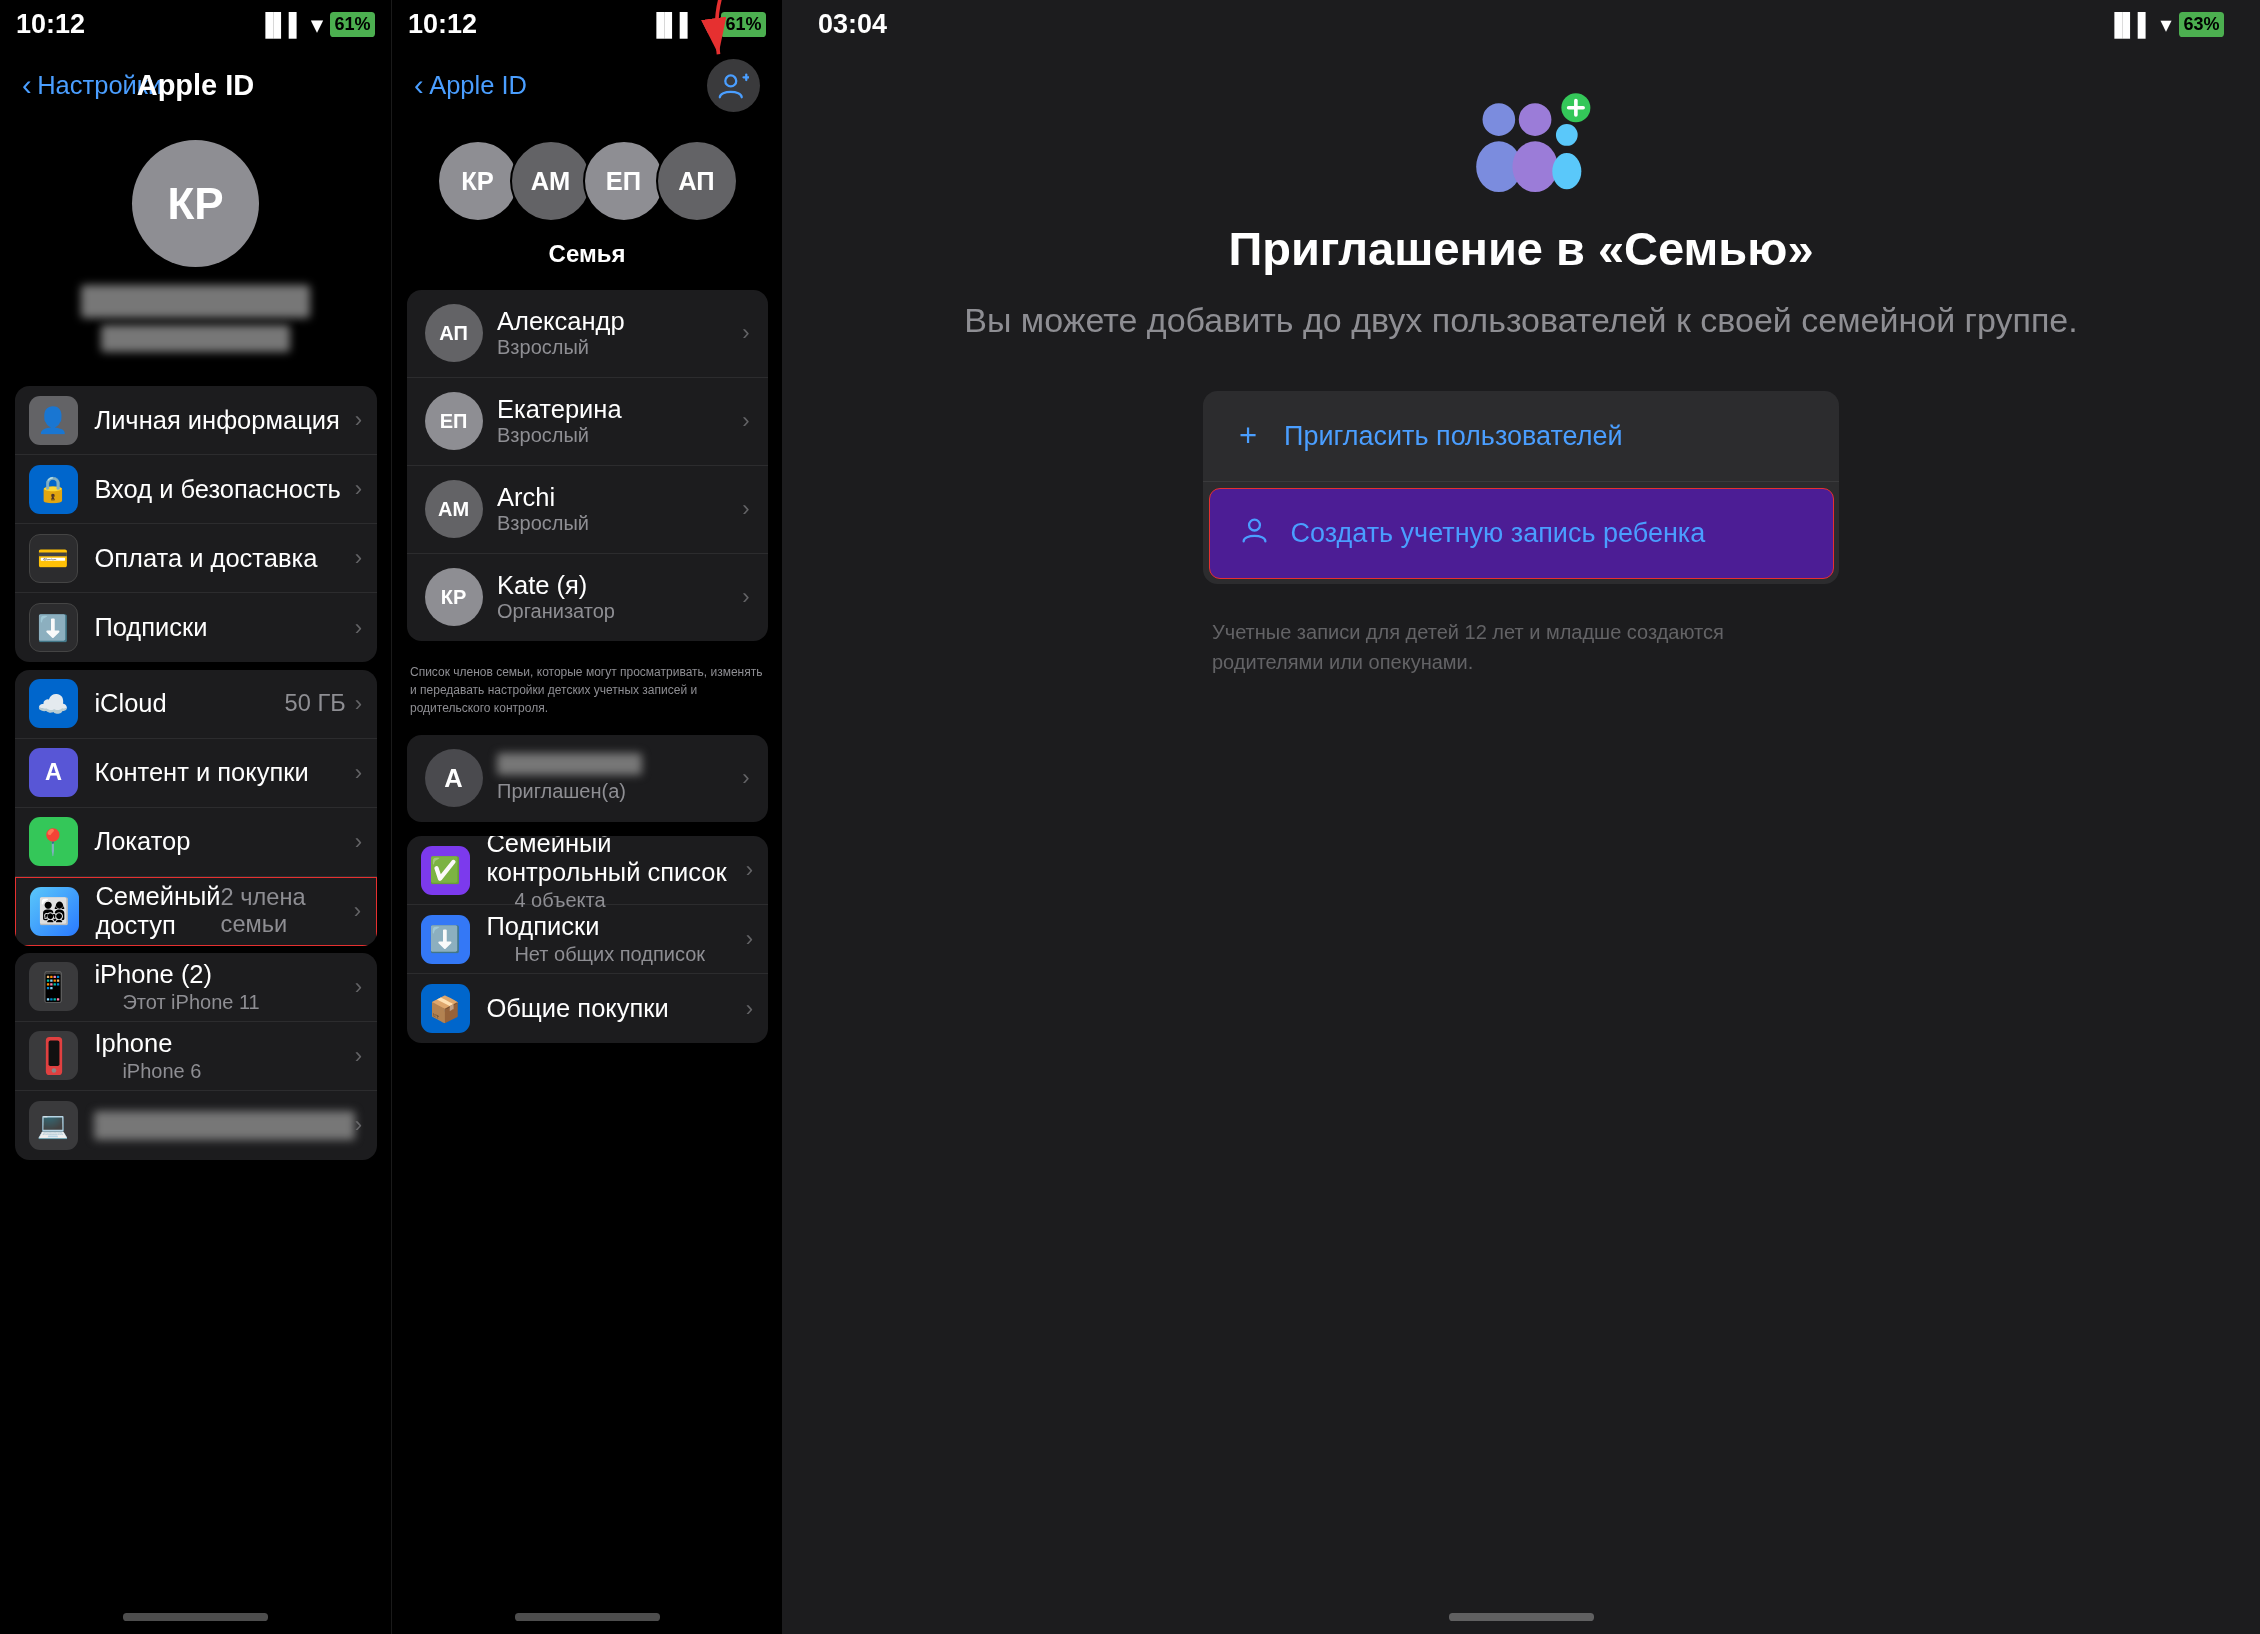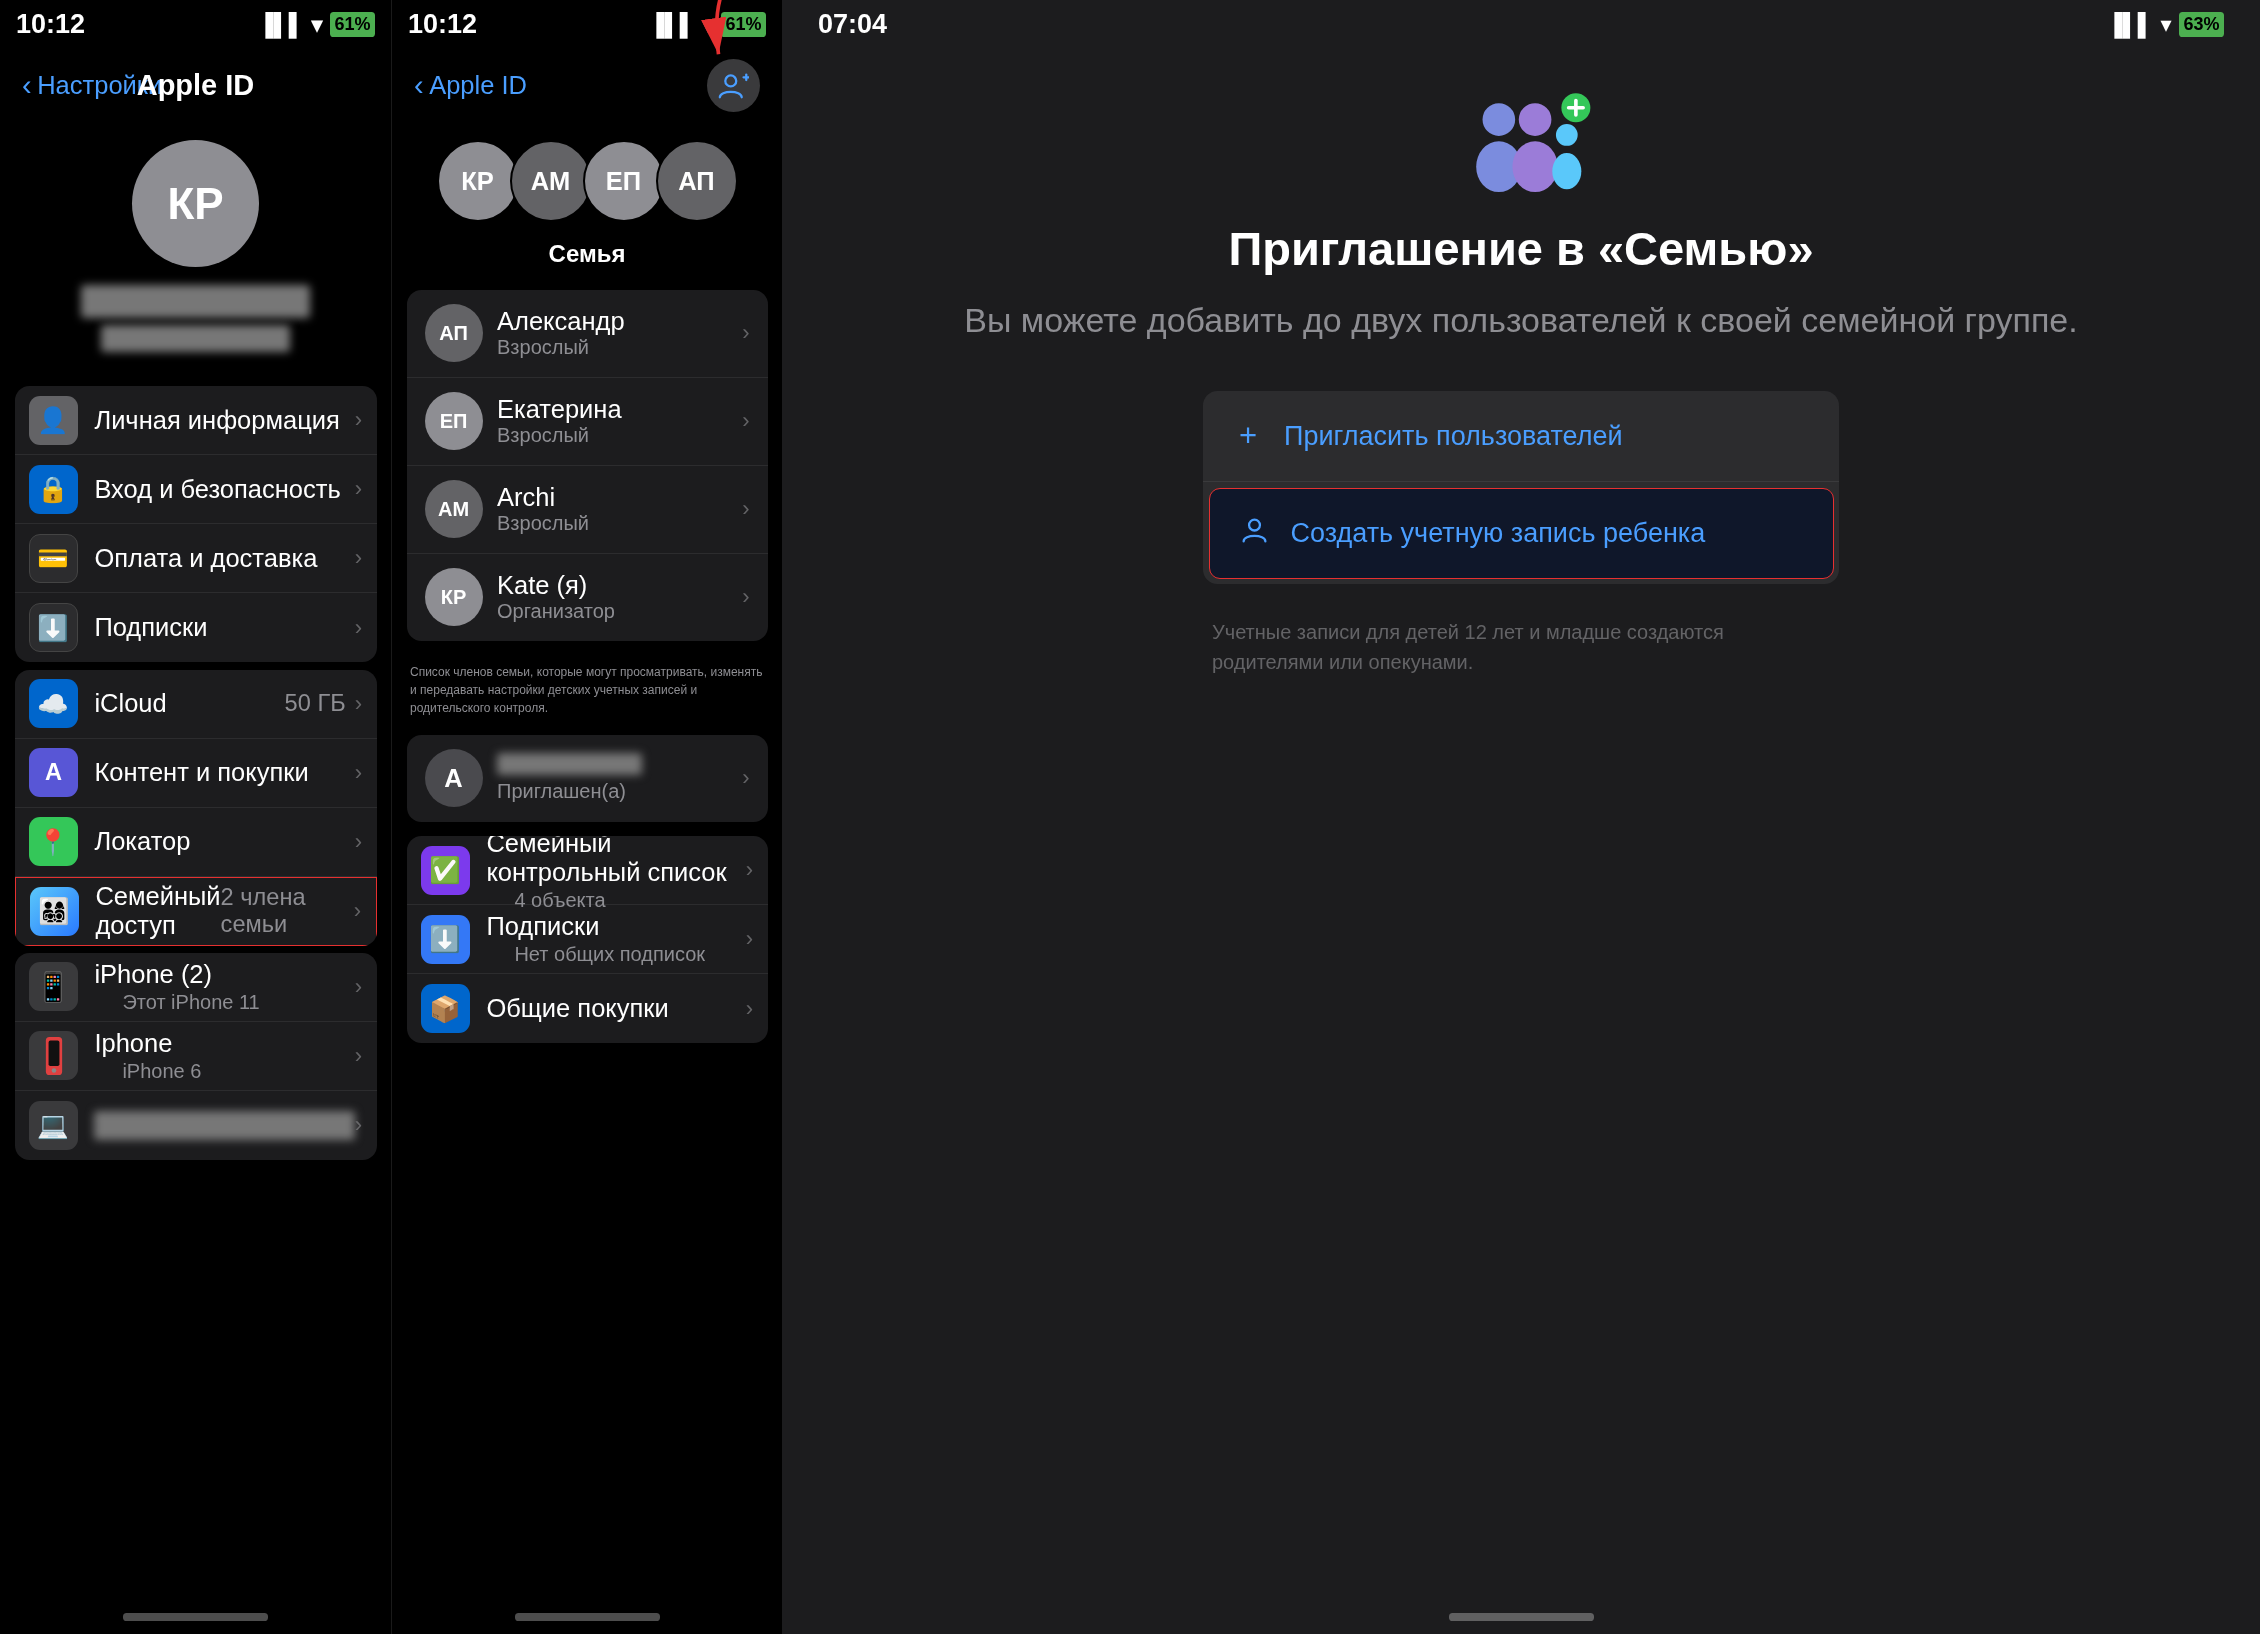--- a/index.html
+++ b/index.html
@@ -676,21 +676,21 @@
   </div>
 
   <div class="home-indicator">
     <div class="home-bar"></div>
   </div>
 </div>
 
 <div class="panel3">
 
   <div class="panel3-status-bar">
-    <span class="time" style="color:#fff; font-size:27px; font-weight:600;">07:04</span>
+    <span class="time" style="color:#fff; font-size:27px; font-weight:600;">03:04</span>
     <div class="status-icons" style="color:#fff;">
       <span>▐▌▌</span>
       <span>▾</span>
       <span class="battery-icon"><span>63</span>%</span>
     </div>
   </div>
 
 
   <div class="panel3-content">
 
@@ -718,21 +718,21 @@
 
     <div class="invite-desc">Вы можете добавить до двух пользователей к своей семейной группе.</div>
 
     <div class="invite-options" style="width:100%; max-width:636px;">
 
       <div class="invite-option-row">
         <span class="option-icon" style="color:#4a9eff; font-size:31px; font-weight:300;">+</span>
         <span class="option-label">Пригласить пользователей</span>
       </div>
 
-      <div class="invite-option-row" style="border: 1.8px solid #e63030; border-radius: 11px; margin: 5.5px; background: #0f172a;">
+      <div class="invite-option-row" style="border: 1.8px solid #e63030; border-radius: 11px; margin: 5.5px; background: #4c1d95;">
         <span class="option-icon" style="color:#4a9eff; font-size:25.5px;">
           <svg width="29" height="29" viewBox="0 0 32 32" fill="none">
             <circle cx="16" cy="10" r="6" stroke="#4a9eff" stroke-width="2.5" fill="none"></circle>
             <path d="M4 28 C4 20 28 20 28 28" stroke="#4a9eff" stroke-width="2.5" fill="none" stroke-linecap="round"></path>
           </svg>
         </span>
         <span class="option-label">Создать учетную запись ребенка</span>
       </div>
     </div>
 

